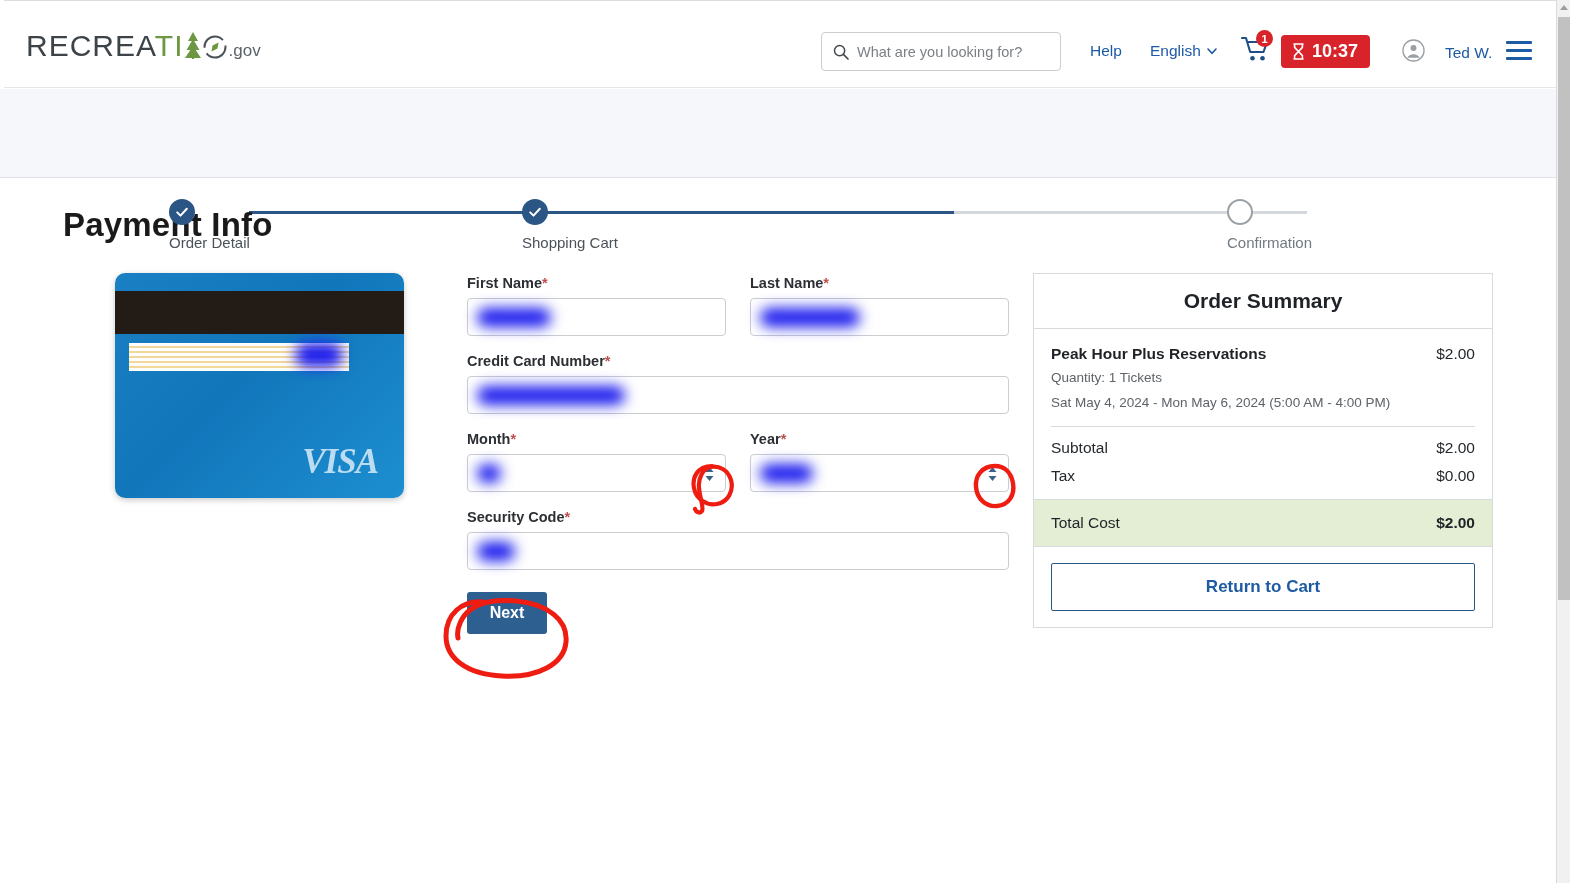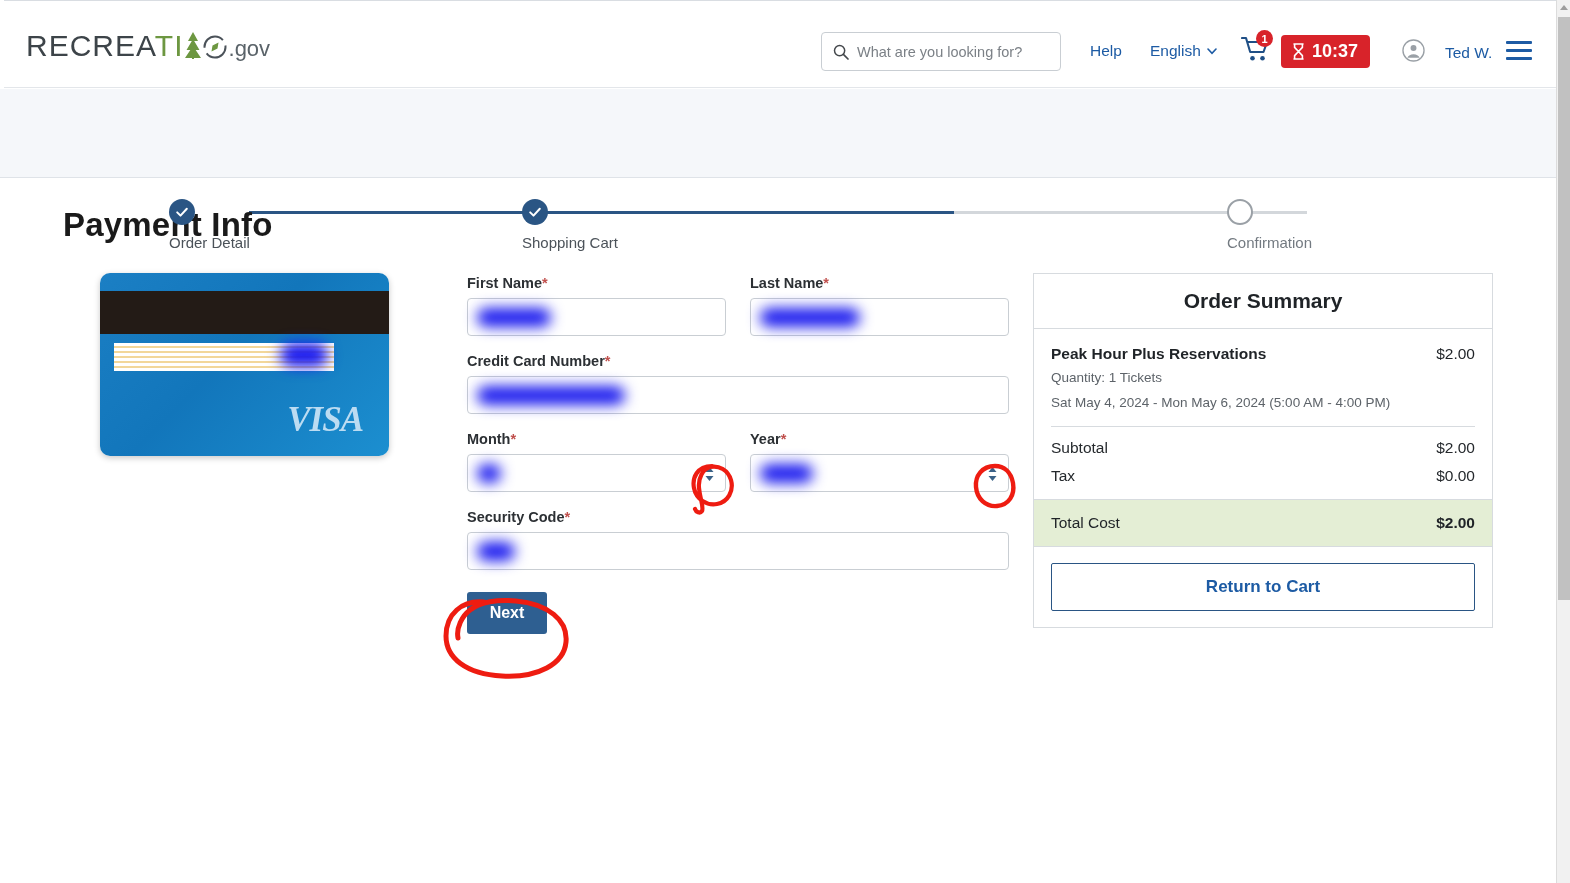--- a/index.html
+++ b/index.html
@@ -31,21 +31,21 @@
     display: flex; align-items: baseline;
     user-select: none;
   }
   .logo-text {
     font-size: 30px; letter-spacing: 1px;
     color: #3d4449; font-weight: 400;
     font-family: "Liberation Sans", sans-serif;
     white-space: nowrap;
   }
   .logo-g1 { color: #6d9741; }
-  .logo-sub { font-size: 22px; color: #5a6369; margin-left: 1px; }
+  .logo-sub { font-size: 17px; color: #5a6369; margin-left: 1px; }
   .logo-tree { display:inline-block; width: 18px; height: 30px; vertical-align: -4px; }
   .logo-comp { display:inline-block; width: 26px; height: 28px; vertical-align: -4px; }
 
   .search-wrap {
     position: absolute; left: 817px; top: 31px;
     width: 240px; height: 39px;
     border: 1px solid #c9ced3; border-radius: 4px;
     background: #fff;
     display: flex; align-items: center;
   }
@@ -147,22 +147,22 @@
 
   
   .h1 {
     position: absolute; left: 63px; top: 206px;
     font-size: 33px; color: #1a1a1a; font-weight: bold;
     letter-spacing: .2px;
   }
 
   
   .card {
-    position: absolute; left: 100px; top: 273px;
-    width: 289px; height: 183px;
+    position: absolute; left: 115px; top: 273px;
+    width: 289px; height: 225px;
     border-radius: 10px;
     background: linear-gradient(135deg,#1b7fc4 0%, #1276bb 45%, #1c8fd0 100%);
     box-shadow: 0 2px 6px rgba(0,0,0,.22);
     overflow: hidden;
   }
   .card-stripe {
     position: absolute; left: 0; top: 18px; width: 100%; height: 43px;
     background: #231b16;
   }
   .card-sign {

